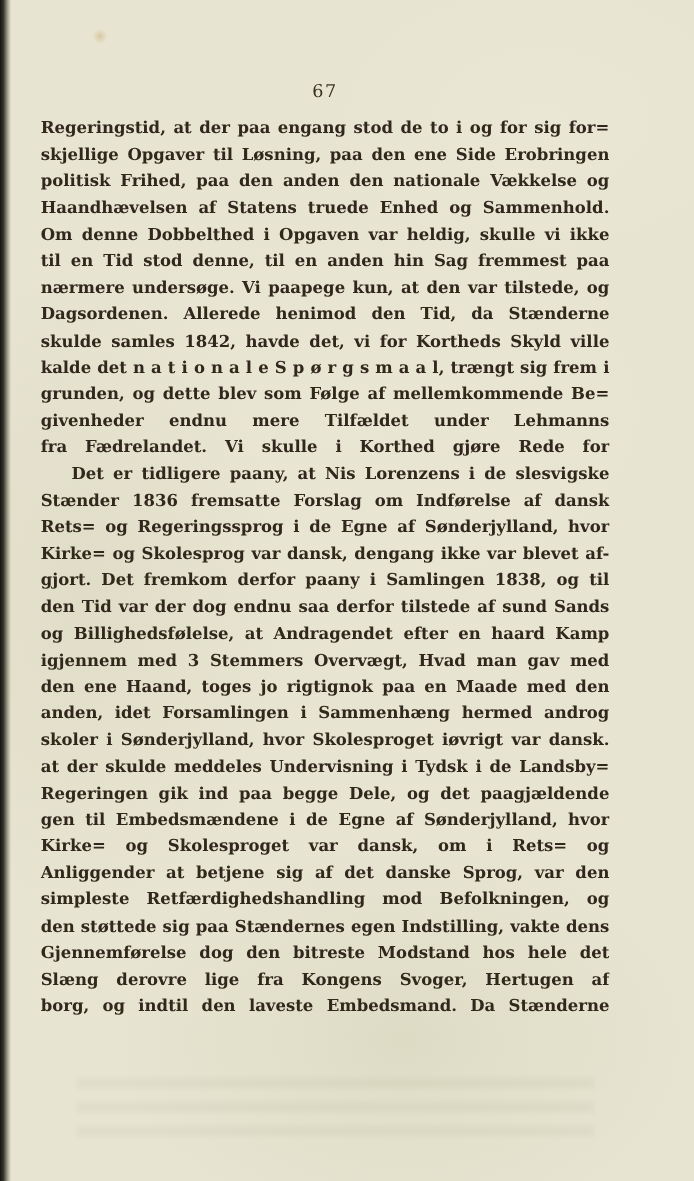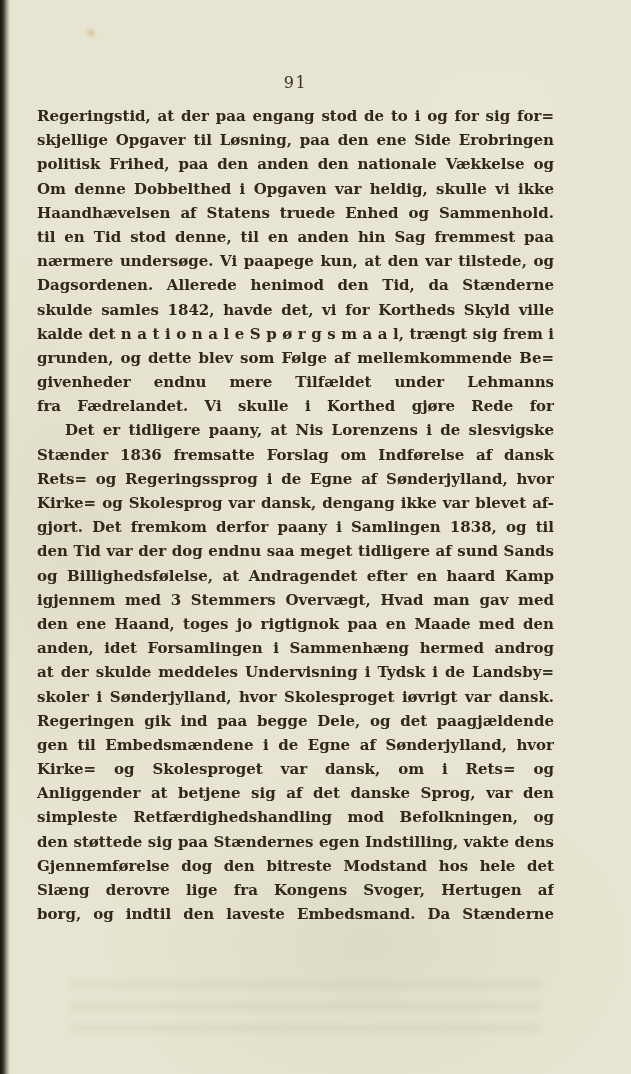--- a/index.html
+++ b/index.html
@@ -67,47 +67,47 @@
       rgba(140,142,110,0) 14px 22px);
     filter: blur(2px);
     pointer-events: none;
   }
 </style>
 </head>
 <body>
 
 <div class="scan-page">
   <div class="left-edge"></div>
-  <div class="page-number">91</div>
+  <div class="page-number">67</div>
   <div class="text-block">
       <div class="text-line">Regeringstid, at der paa engang stod de to i og for sig for=</div>
       <div class="text-line">skjellige Opgaver til Løsning, paa den ene Side Erobringen af</div>
       <div class="text-line">politisk Frihed, paa den anden den nationale Vækkelse og</div>
+      <div class="text-line">Haandhævelsen af Statens truede Enhed og Sammenhold.</div>
       <div class="text-line">Om denne Dobbelthed i Opgaven var heldig, skulle vi ikke</div>
-      <div class="text-line">Haandhævelsen af Statens truede Enhed og Sammenhold.</div>
       <div class="text-line">til en Tid stod denne, til en anden hin Sag fremmest paa</div>
       <div class="text-line">nærmere undersøge. Vi paapege kun, at den var tilstede, og</div>
       <div class="text-line">Dagsordenen. Allerede henimod den Tid, da Stænderne</div>
       <div class="text-line">skulde samles 1842, havde det, vi for Kortheds Skyld ville</div>
       <div class="text-line">kalde det n a t i o n a l e S p ø r g s m a a l, trængt sig frem i For=</div>
       <div class="text-line">grunden, og dette blev som Følge af mellemkommende Be=</div>
       <div class="text-line">givenheder endnu mere Tilfældet under Lehmanns Fraværelse</div>
       <div class="text-line">fra Fædrelandet. Vi skulle i Korthed gjøre Rede for Stillingen.</div>
       <div class="text-line indent">Det er tidligere paany, at Nis Lorenzens i de slesvigske</div>
       <div class="text-line">Stænder 1836 fremsatte Forslag om Indførelse af dansk</div>
       <div class="text-line">Rets= og Regeringssprog i de Egne af Sønderjylland, hvor</div>
       <div class="text-line">Kirke= og Skolesprog var dansk, dengang ikke var blevet af-</div>
       <div class="text-line">gjort. Det fremkom derfor paany i Samlingen 1838, og til</div>
-      <div class="text-line">den Tid var der dog endnu saa meget tidligere af sund Sands</div>
+      <div class="text-line">den Tid var der dog endnu saa derfor tilstede af sund Sands</div>
       <div class="text-line">og Billighedsfølelse, at Andragendet efter en haard Kamp gik</div>
       <div class="text-line">igjennem med 3 Stemmers Overvægt, Hvad man gav med</div>
       <div class="text-line">den ene Haand, toges jo rigtignok paa en Maade med den</div>
       <div class="text-line">anden, idet Forsamlingen i Sammenhæng hermed androg paa,</div>
+      <div class="text-line">skoler i Sønderjylland, hvor Skolesproget iøvrigt var dansk.</div>
       <div class="text-line">at der skulde meddeles Undervisning i Tydsk i de Landsby=</div>
-      <div class="text-line">skoler i Sønderjylland, hvor Skolesproget iøvrigt var dansk.</div>
       <div class="text-line">Regeringen gik ind paa begge Dele, og det paagjældende</div>
       <div class="text-line">gen til Embedsmændene i de Egne af Sønderjylland, hvor</div>
       <div class="text-line">Kirke= og Skolesproget var dansk, om i Rets= og Regerings=</div>
       <div class="text-line">Anliggender at betjene sig af det danske Sprog, var den</div>
       <div class="text-line">simpleste Retfærdighedshandling mod Befolkningen, og uagtet</div>
       <div class="text-line">den støttede sig paa Stændernes egen Indstilling, vakte dens</div>
       <div class="text-line">Gjennemførelse dog den bitreste Modstand hos hele det tydske</div>
       <div class="text-line">Slæng derovre lige fra Kongens Svoger, Hertugen af Augusten=</div>
       <div class="text-line">borg, og indtil den laveste Embedsmand. Da Stænderne</div>
     </div>

